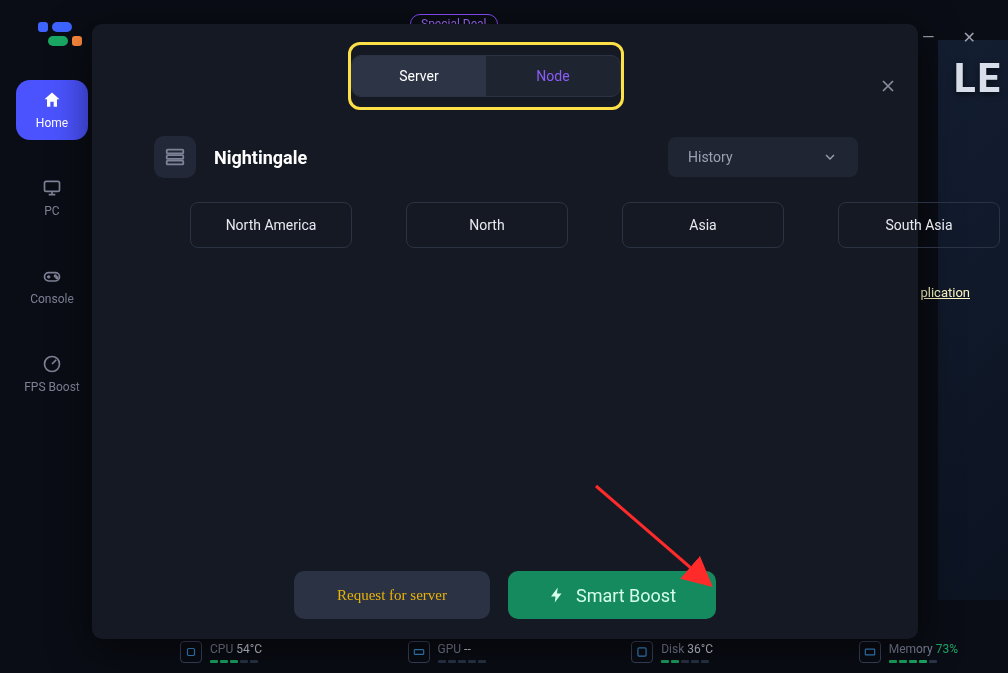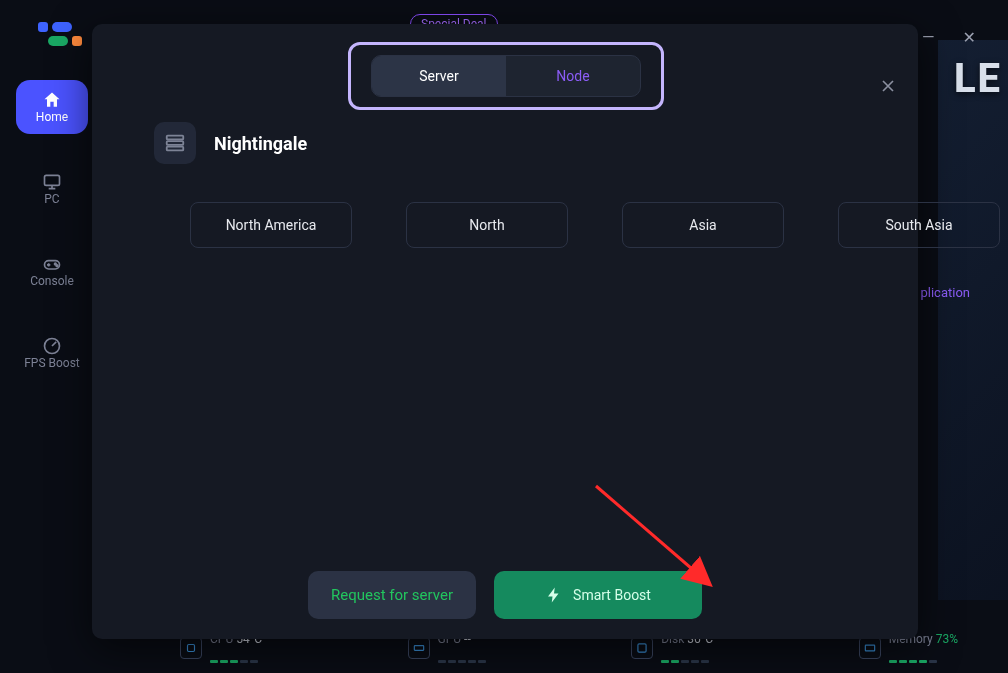--- a/index.html
+++ b/index.html
@@ -16,71 +16,71 @@
   .logo-bar-b { width: 20px; height: 10px; background: #3e63ff; border-radius: 5px; }
   .logo-row2 { display: flex; gap: 4px; align-items: center; margin-left: 10px; }
   .logo-bar-g { width: 20px; height: 10px; background: #1aa864; border-radius: 5px; }
   .logo-dot-o { width: 10px; height: 10px; background: #ff8a3d; border-radius: 3px; }
 
   
   .special-deal { position: absolute; top: 14px; left: 410px; background: transparent; border: 1px solid #8a4dff; color: #a56cff; font-size: 12px; padding: 2px 10px; border-radius: 10px; }
 
   
   .sidebar { position: absolute; top: 80px; left: 16px; width: 72px; display: flex; flex-direction: column; gap: 28px; align-items: center; }
-  .side-item { display: flex; flex-direction: column; align-items: center; gap: 0; color: #7d8296; font-size: 12px; cursor: pointer; width: 72px; padding: 10px 0; border-radius: 14px; }
+  .side-item { display: flex; flex-direction: column; align-items: center; gap: 6px; color: #7d8296; font-size: 12px; cursor: pointer; width: 72px; padding: 10px 0; border-radius: 14px; }
   .side-item.active { background: #4b53ff; color: #fff; }
   .side-icon { width: 20px; height: 20px; display: flex; align-items: center; justify-content: center; }
   .side-icon svg { width: 20px; height: 20px; }
 
   
   .bg-right { position: absolute; top: 40px; right: 0; width: 70px; height: 560px; background: linear-gradient(135deg, #1a2a45 0%, #0d1628 100%); opacity: .6; }
   .bg-right-text { position: absolute; top: 55px; right: 6px; font-size: 40px; font-weight: 800; letter-spacing: 2px; color: #d8dfea; text-shadow: 0 2px 6px rgba(0,0,0,.6); }
-  .bg-link { position: absolute; top: 285px; right: 38px; color: #8b5cf6; font-size: 13px; }
+  .bg-link { position: absolute; top: 285px; right: 38px; color: #fef9c3; font-size: 13px; text-decoration: underline; }
 
   
   .system-stats { position: absolute; bottom: 10px; left: 180px; right: 50px; display: flex; justify-content: space-between; align-items: center; color: #7d8296; font-size: 12px; }
   .stat-group { display: flex; align-items: center; gap: 8px; }
   .stat-icon { width: 22px; height: 22px; border: 1px solid #3a4560; border-radius: 4px; display: flex; align-items: center; justify-content: center; color: #3a8fd6; }
   .stat-icon svg { width: 14px; height: 14px; }
-  .stat-text { display: flex; flex-direction: column; gap: 14px; }
+  .stat-text { display: flex; flex-direction: column; gap: 4px; }
   .stat-bars { display: flex; gap: 2px; }
   .stat-bar { width: 8px; height: 3px; background: #1aa864; border-radius: 1px; }
   .stat-bar.dim { background: #2a3548; }
   .stat-val { color: #d4d8e3; }
   .stat-accent { color: #1aa864; }
 
   
   .modal { position: absolute; top: 24px; left: 92px; width: 826px; height: 615px; background: #151923; border-radius: 10px; box-shadow: 0 10px 40px rgba(0,0,0,.6); z-index: 10; }
   .modal-close { position: absolute; top: 52px; right: 20px; color: #8b90a0; cursor: pointer; }
   .modal-close svg { width: 20px; height: 20px; }
 
   
-  .tab-wrap { position: absolute; top: 18px; left: 256px; border: 3px solid #c4b5fd; border-radius: 12px; padding: 10px 20px; }
+  .tab-wrap { position: absolute; top: 18px; left: 256px; border: 3px solid #fde047; border-radius: 12px; padding: 10px 0; }
   .tab-segment { background: #1e2430; border: 1px solid #2b3244; border-radius: 10px; display: flex; width: 270px; height: 42px; overflow: hidden; }
   .tab-btn { flex: 1; display: flex; align-items: center; justify-content: center; font-size: 14px; cursor: pointer; }
   .tab-btn.active { background: #2c3446; color: #fff; }
   .tab-btn.inactive { color: #8b5cf6; }
 
   
-  .game-row { position: absolute; top: 98px; left: 62px; right: 60px; display: flex; align-items: center; justify-content: space-between; }
+  .game-row { position: absolute; top: 112px; left: 62px; right: 60px; display: flex; align-items: center; justify-content: space-between; }
   .game-left { display: flex; align-items: center; gap: 18px; }
   .game-icon { width: 42px; height: 42px; background: #222838; border-radius: 10px; display: flex; align-items: center; justify-content: center; }
   .game-icon svg { width: 22px; height: 22px; color: #7d8396; }
   .game-title { font-size: 18px; font-weight: 700; color: #fff; }
   .history-btn { background: #1f2532; border-radius: 8px; padding: 12px 20px; display: flex; align-items: center; justify-content: space-between; width: 190px; cursor: pointer; color: #9ca1b2; font-size: 14px; }
   .history-btn svg { width: 16px; height: 16px; }
 
   
   .regions { position: absolute; top: 178px; left: 62px; display: flex; gap: 18px; }
   .region-btn { width: 162px; height: 46px; border: 1px solid #2b3244; background: transparent; border-radius: 8px; display: flex; align-items: center; justify-content: center; color: #e8eaef; font-size: 14px; cursor: pointer; margin-left: 36px; }
 
   
   .bottom-actions { position: absolute; bottom: 20px; left: 0; right: 0; display: flex; justify-content: center; gap: 18px; }
-  .request-btn { background: #2b3244; color: #22c55e; font-size: 15px; border-radius: 10px; width: 168px; height: 48px; display: flex; align-items: center; justify-content: center; cursor: pointer; }
-  .boost-btn { background: #158a5e; color: #d5ffe9; font-size: 14px; border-radius: 10px; width: 208px; height: 48px; display: flex; align-items: center; justify-content: center; gap: 10px; cursor: pointer; }
+  .request-btn { background: #2b3244; color: #eab308; font-size: 15px; border-radius: 10px; width: 196px; height: 48px; display: flex; align-items: center; justify-content: center; cursor: pointer; font-family: Liberation Serif, serif; }
+  .boost-btn { background: #158a5e; color: #d5ffe9; font-size: 18px; border-radius: 10px; width: 208px; height: 48px; display: flex; align-items: center; justify-content: center; gap: 10px; cursor: pointer; }
   .boost-btn svg { width: 18px; height: 18px; }
 
   
   .arrow { position: absolute; top: 452px; left: 494px; pointer-events: none; }
   .arrow svg { width: 150px; height: 130px; }
 </style>
 </head>
 <body>
 
 <div class="logo">
@@ -233,20 +233,26 @@
   <div class="game-row">
     <div class="game-left">
       <div class="game-icon">
         <svg viewBox="0 0 24 24" fill="none" stroke="currentColor" stroke-width="2">
             <rect x="3" y="4" width="18" height="4" rx="1"></rect>
             <rect x="3" y="10" width="18" height="4" rx="1"></rect>
             <rect x="3" y="16" width="18" height="4" rx="1"></rect>
           </svg>
       </div>
       <div class="game-title">Nightingale</div>
+    </div>
+    <div class="history-btn">
+      <span>History</span>
+      <svg viewBox="0 0 24 24" fill="none" stroke="currentColor" stroke-width="2">
+          <path d="M6 9l6 6 6-6"></path>
+        </svg>
     </div>
   </div>
 
   <div class="regions">
     <div class="region-btn">North America</div>
     <div class="region-btn">North</div>
     <div class="region-btn">Asia</div>
     <div class="region-btn">South Asia</div>
   </div>
 

